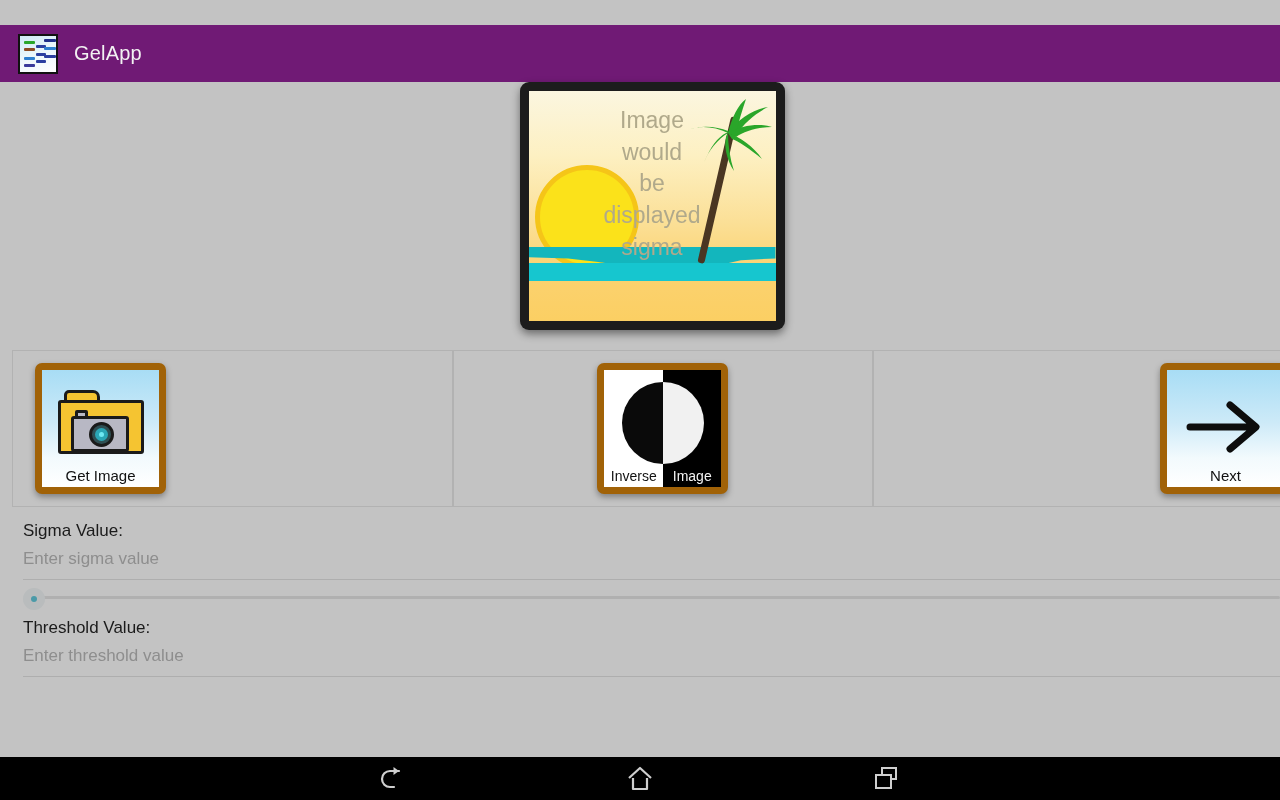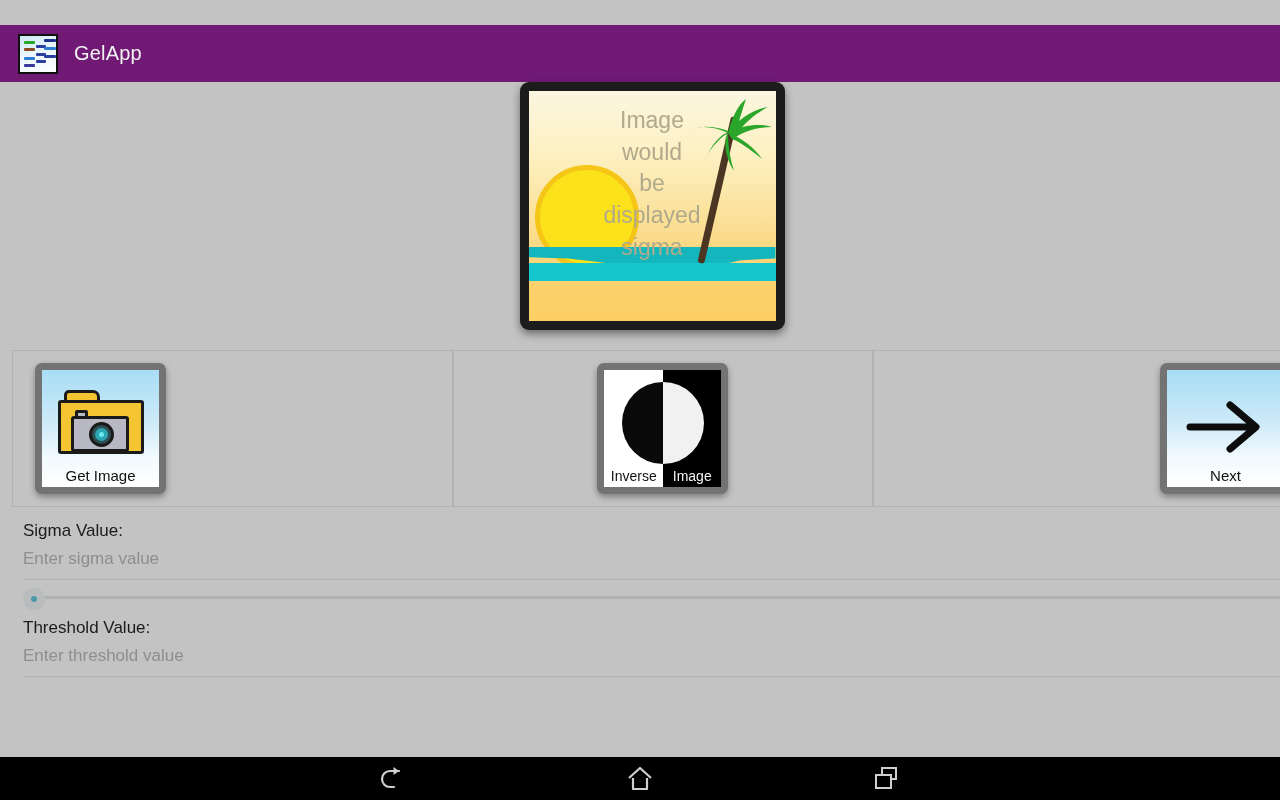--- a/index.html
+++ b/index.html
@@ -77,21 +77,21 @@
   .btnrow { display:flex; width:1280px; margin-top:20px; }
   .cardcell {
     flex:1; height:157px; border:1px solid #b2b2b2; background:#c3c3c3;
     display:flex; align-items:center; position:relative;
   }
   .cardcell.c1 { justify-content:flex-start; padding-left:22px; }
   .cardcell.c2 { justify-content:center; }
   .cardcell.c3 { justify-content:flex-end; }
 
   .imgbtn {
-    width:131px; height:131px; background:#737373; border-radius:7px; padding:7px;
+    width:131px; height:131px; background:#a16207; border-radius:7px; padding:7px;
     box-shadow:0 3px 6px rgba(0,0,0,0.35);
   }
   .imgbtn-inner {
     width:100%; height:100%; position:relative; overflow:hidden;
     display:flex; flex-direction:column; align-items:center; justify-content:flex-end;
   }
   .skybg { background:linear-gradient(180deg,#a8ddf5 0%, #cdeaf8 45%, #f2fafd 75%, #ffffff 100%); }
   .btnlabel {
     font-size:15px; color:#111; padding-bottom:3px; position:relative; z-index:4;
     font-family:"Liberation Sans",sans-serif;

